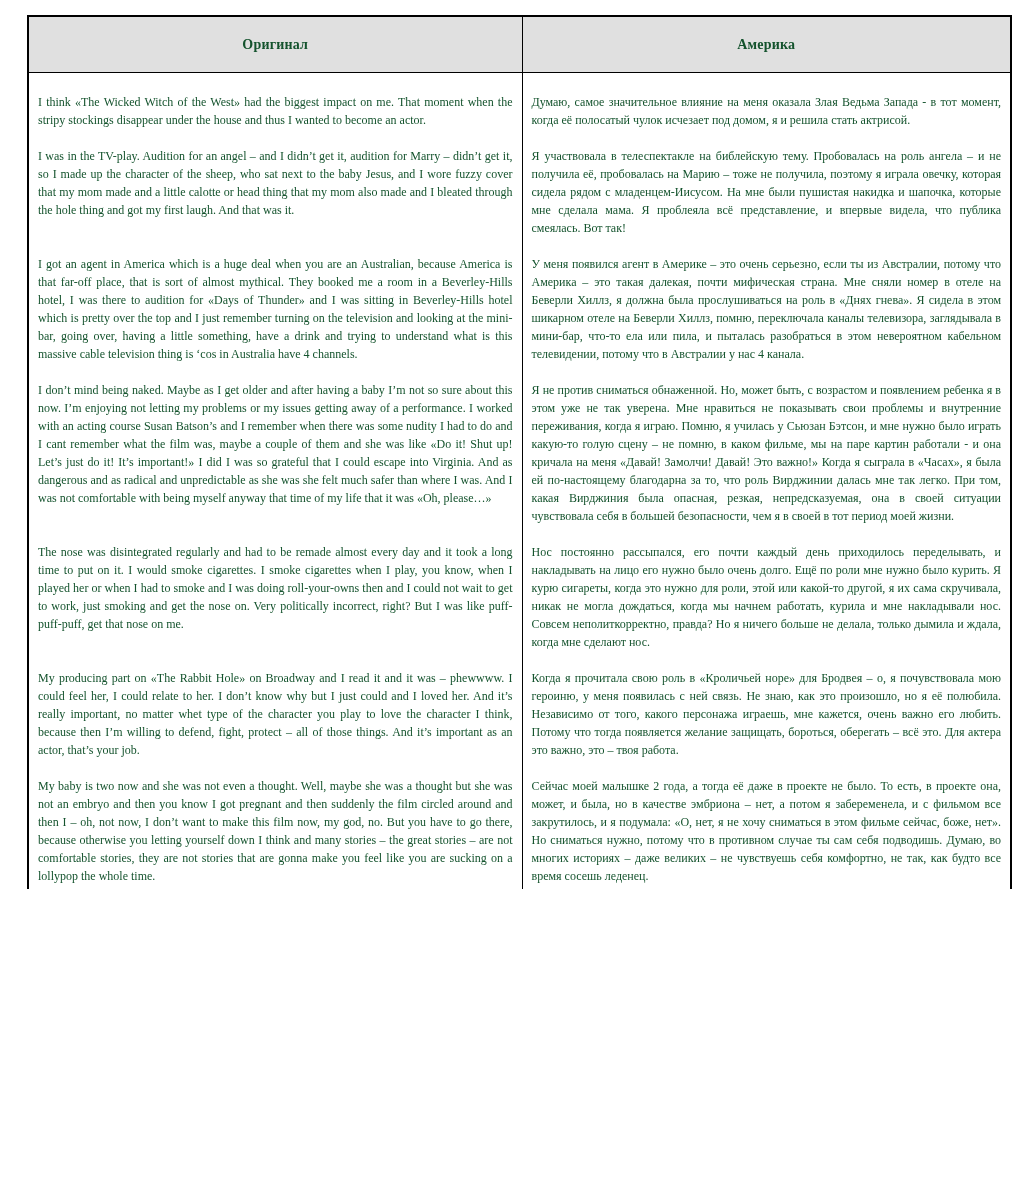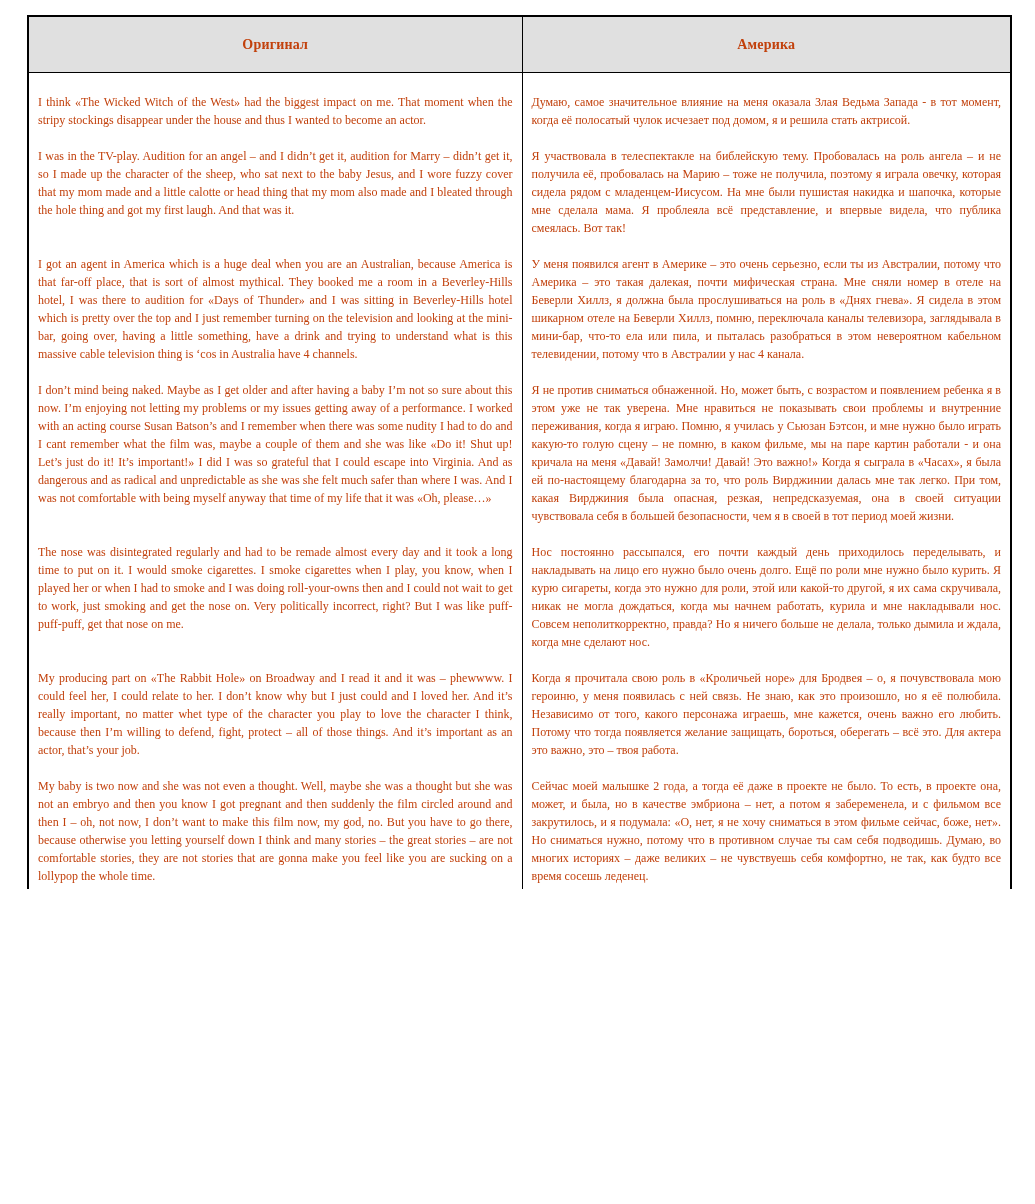--- a/index.html
+++ b/index.html
@@ -6,21 +6,21 @@
     margin: 0;
     padding: 0;
     background: #ffffff;
   }
   .page {
     position: relative;
     width: 1035px;
     height: 889px;
     background: #ffffff;
     font-family: "Liberation Serif", "DejaVu Serif", serif;
-    color: #c2410c;
+    color: #14532d;
   }
   table.doc-table {
     position: absolute;
     left: 27px;
     top: 15px;
     width: 983px;
     border-collapse: collapse;
     table-layout: fixed;
     border: 2px solid #000000;
   }

